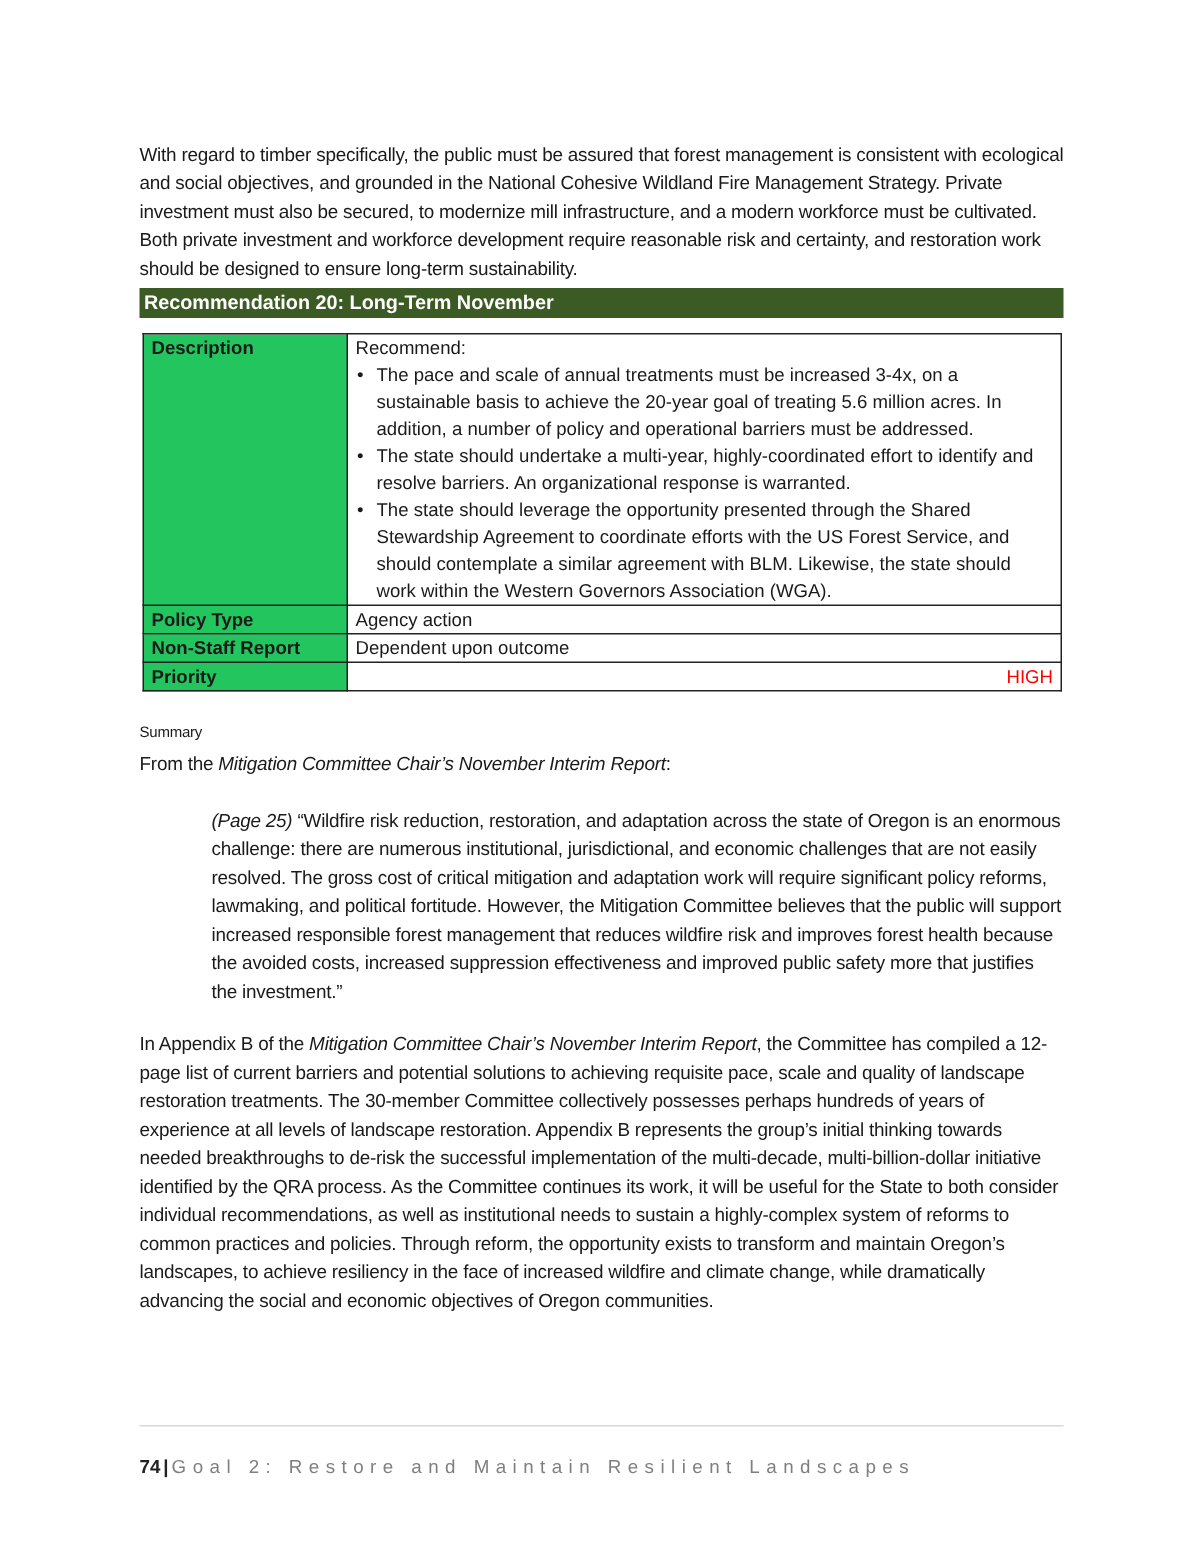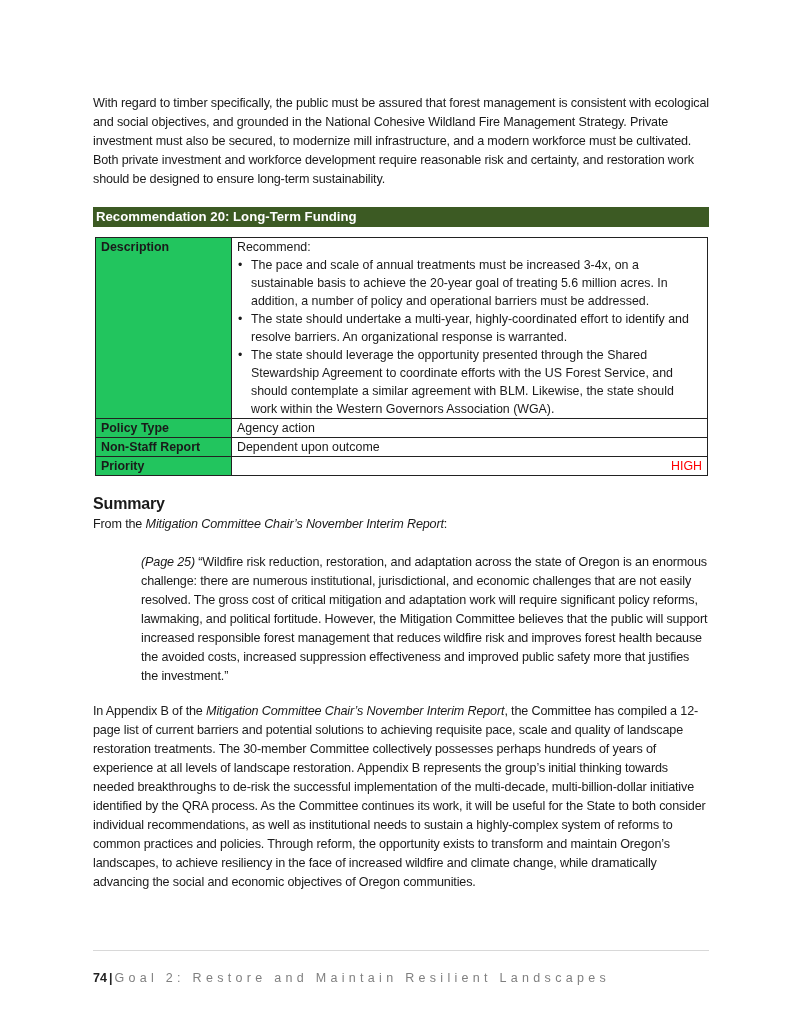--- a/index.html
+++ b/index.html
@@ -1,44 +1,44 @@
 <!DOCTYPE html>
 <html><head>
 <meta charset="utf-8">
 <style>
   html, body { margin: 0; padding: 0; background: #ffffff; }
   body { width: 800px; height: 1035px; position: relative; font-family: "Liberation Sans", sans-serif; color: #1a1a1a; }
   .page { position: absolute; left: 93px; top: 94px; width: 616px; }
   p { margin: 0; font-size: 12.6px; line-height: 19px; letter-spacing: -0.15px; }
-  .intro { margin-bottom: 18px; }
+  .intro { margin-bottom: 3px; }
   .rec-header { background: #3c5a23; color: #ffffff; font-weight: bold; font-size: 13.2px; height: 20px; line-height: 20px; padding-left: 3px; margin-top: 3px; }
   table.rec { width: 613px; border-collapse: collapse; margin-top: 10px; margin-left: 2px; font-size: 12.4px; }
   table.rec td { border: 1px solid #222; padding: 0 5px; line-height: 18px; vertical-align: top; }
   table.rec td.lbl { width: 125px; background: #22c55e; font-weight: bold; }
   ul.bullets { margin: 0; padding: 0 0 0 14px; list-style: none; }
   ul.bullets li { position: relative; }
   ul.bullets li::before { content: "\2022"; position: absolute; left: -13px; }
   .priority { color: #ff0000; text-align: right; }
-  .summary-h { font-weight: bold; font-size: 16px; margin-top: 18px; }
+  .summary-h { font-weight: normal; font-size: 10px; margin-top: 18px; }
   .from { margin-top: 2px; }
   .quote { margin: 19px 12px 0 48px; width: 568px; }
   .appendix { margin-top: 16px; }
   .footer { position: absolute; left: 93px; top: 950px; width: 616px; border-top: 1px solid #d8d8d8; padding-top: 20px; font-size: 12.5px; }
   .footer .num { font-weight: bold; color: #222; }
   .footer .sep { font-weight: bold; color: #222; margin: 0 2px; }
   .footer .goal { color: #7f7f7f; letter-spacing: 4.3px; }
   i { font-style: italic; }
 </style>
 </head>
 <body>
 
 <div class="page">
   <p class="intro">With regard to timber specifically, the public must be assured that forest management is consistent with ecological and social objectives, and grounded in the National Cohesive Wildland Fire Management Strategy.  Private investment must also be secured, to modernize mill infrastructure, and a modern workforce must be cultivated.  Both private investment and workforce development require reasonable risk and certainty, and restoration work should be designed to ensure long-term sustainability.</p>
 
-  <div class="rec-header">Recommendation 20: Long-Term Funding</div>
+  <div class="rec-header">Recommendation 20: Long-Term November</div>
 
   <table class="rec">
     <tbody>
         <tr>
       <td class="lbl">Description</td>
       <td>
         <div>Recommend:</div>
         <ul class="bullets">
           <li>The pace and scale of annual treatments must be increased 3-4x, on a sustainable basis to achieve the 20-year goal of treating 5.6 million acres. In addition, a number of policy and operational barriers must be addressed.</li>
           <li>The state should undertake a multi-year, highly-coordinated effort to identify and resolve barriers.  An organizational response is warranted.</li>

